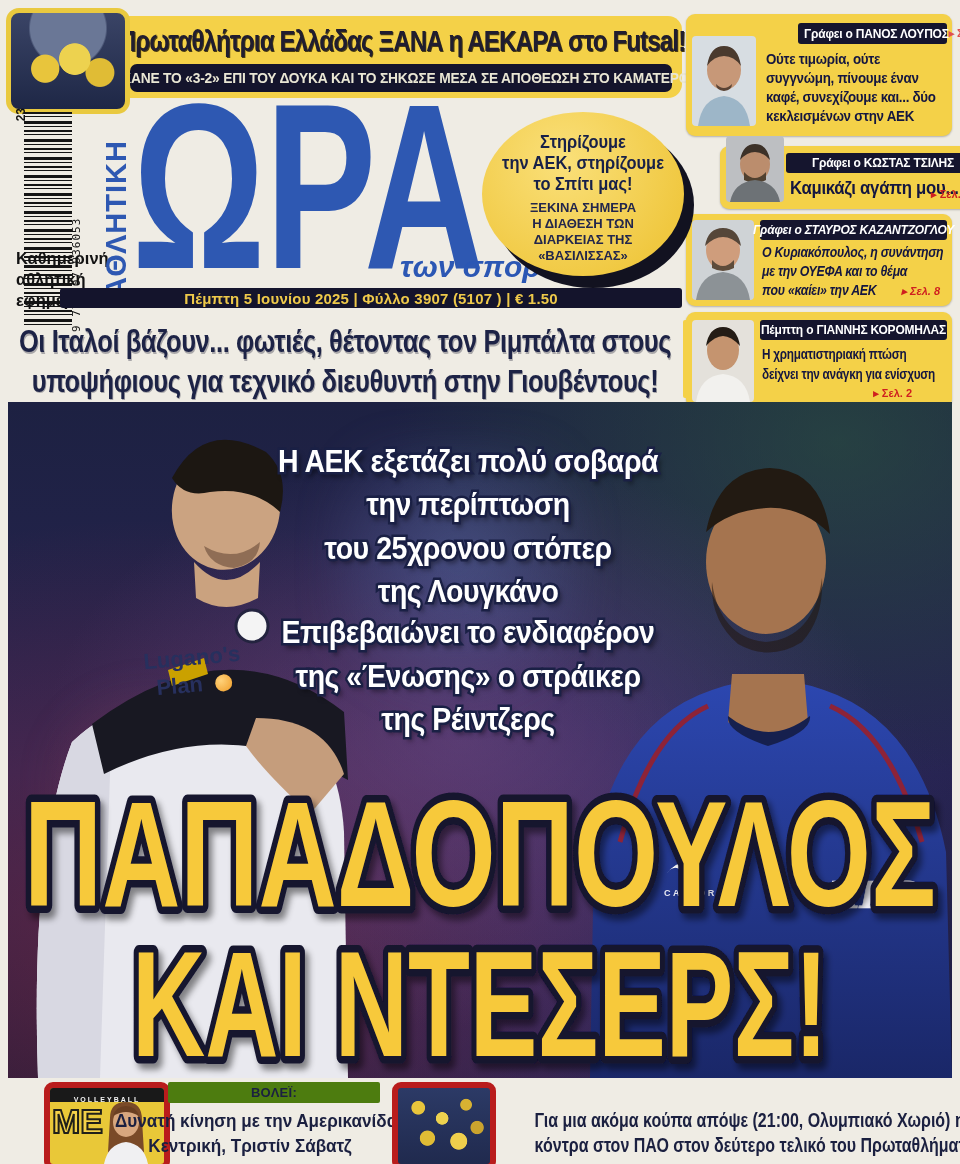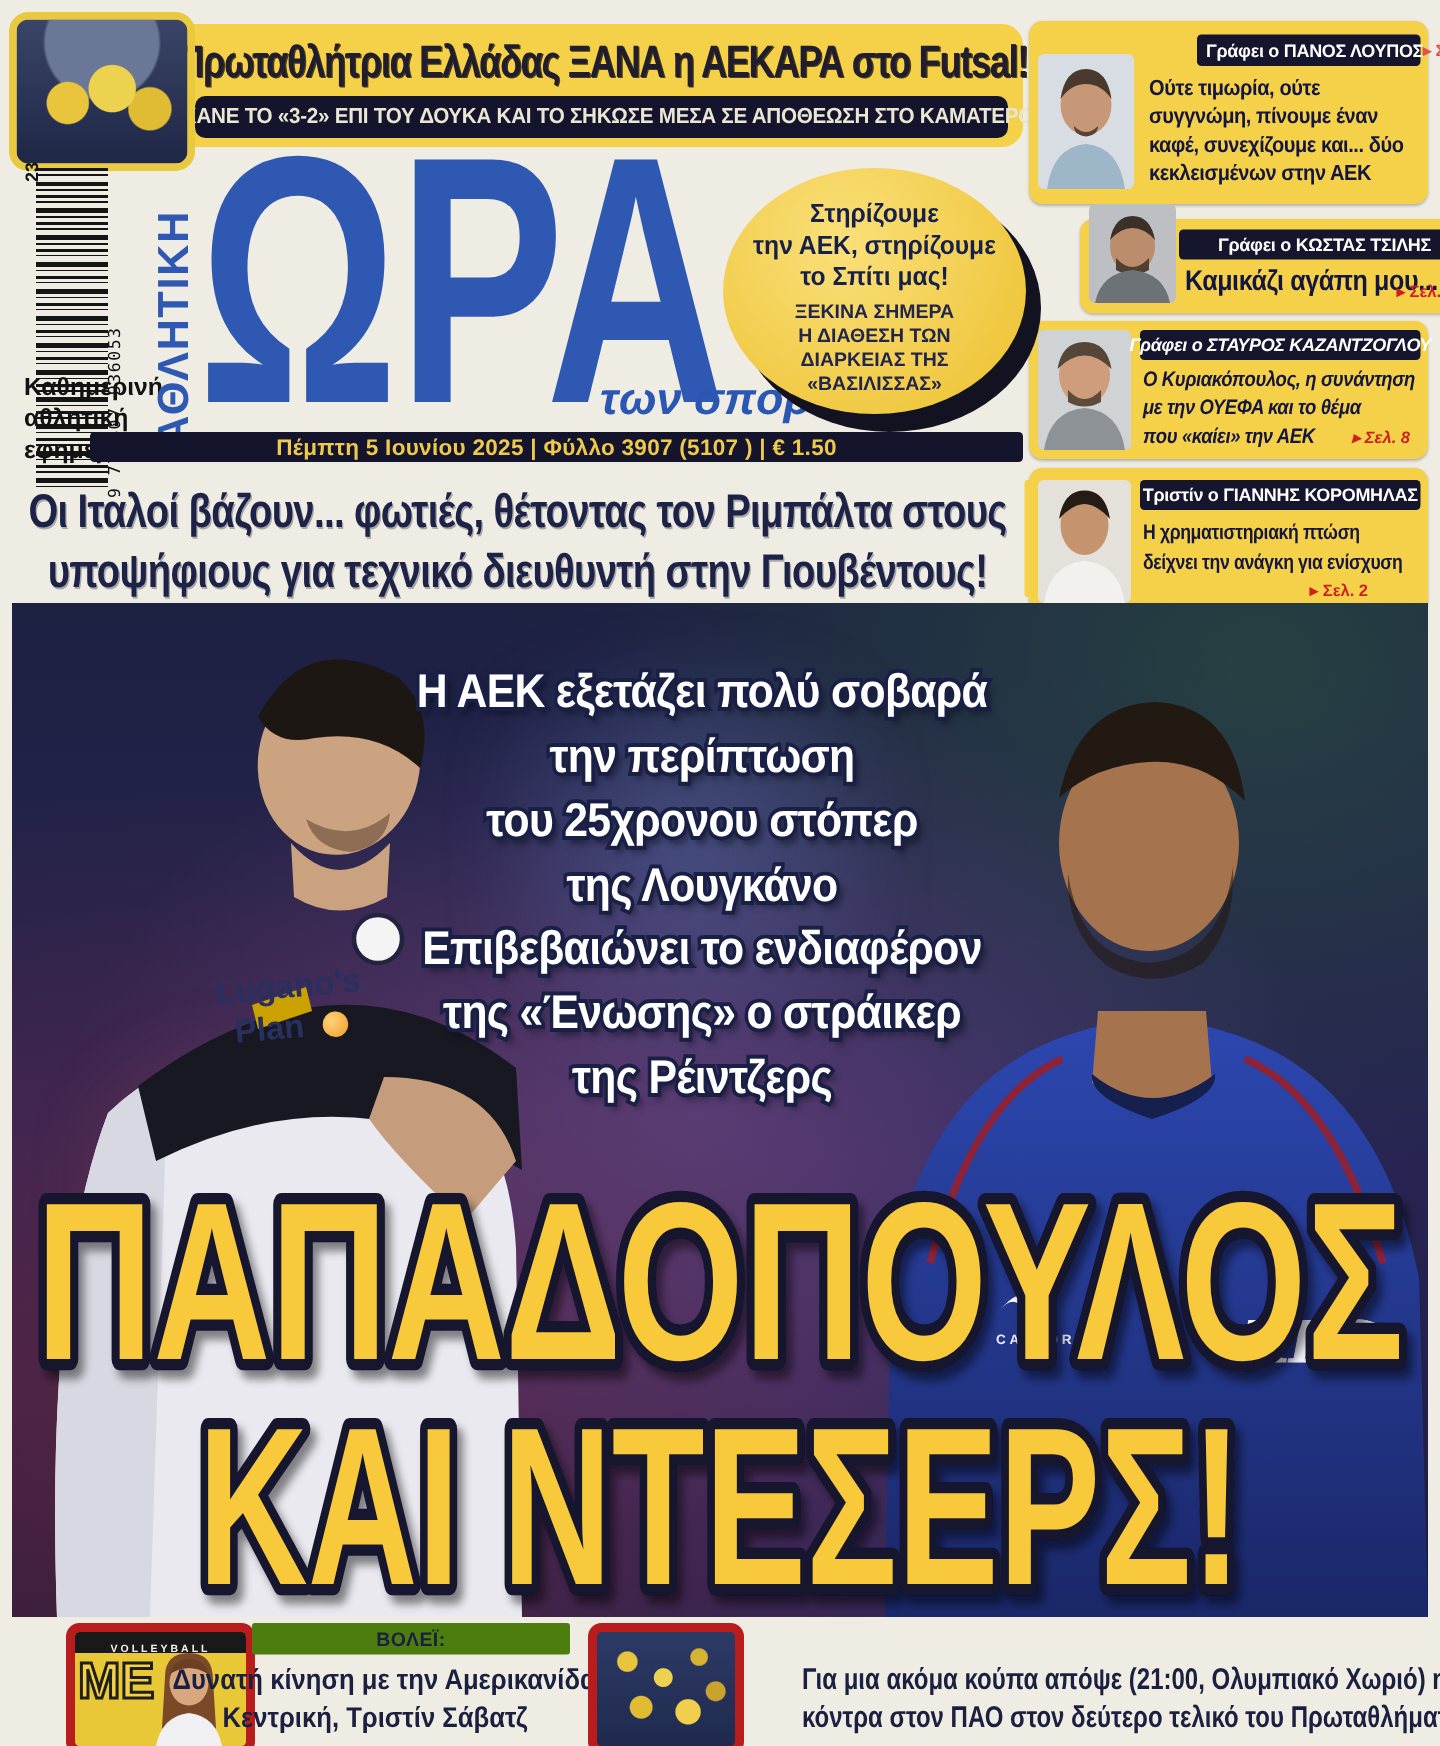--- a/index.html
+++ b/index.html
@@ -118,21 +118,21 @@
 </div>
 
 <div class="a sidebox" style="left:686px;top:312px;width:266px;height:96px;">
   <svg class="a" style="left:6px;top:8px" width="62" height="82" viewBox="0 0 62 82">
     <rect width="62" height="82" rx="4" fill="#e4e1db"></rect>
     <ellipse cx="31" cy="30" rx="16" ry="20" fill="#c5946f"></ellipse>
     <path d="M14 26 Q17 7 31 7 Q45 7 48 26 Q39 16 31 16 Q23 16 14 26Z" fill="#241c15"></path>
     <path d="M4 82 Q8 56 31 54 Q54 56 58 82Z" fill="#f2f1ee"></path>
   </svg>
   <div class="a byline-bar" style="left:74px;top:8px;right:5px;height:20px;">
-    <span class="nowrap">Τριστίν ο ΓΙΑΝΝΗΣ ΚΟΡΟΜΗΛΑΣ</span>
+    <span class="nowrap">Πέμπτη ο ΓΙΑΝΝΗΣ ΚΟΡΟΜΗΛΑΣ</span>
   </div>
   <div class="a sideTitle" style="left:76px;top:32px;width:190px;font-size:14px;line-height:20px;transform:scaleX(.84);">
     <div class="nowrap">Η χρηματιστηριακή πτώση</div>
     <div class="nowrap">δείχνει την ανάγκη για ενίσχυση</div>
   </div>
   <div class="a pageref nowrap" style="right:40px;bottom:8px;margin-left:30px;">
     <span>▸</span>
     <span>Σελ. 2</span>
   </div>
 </div>

